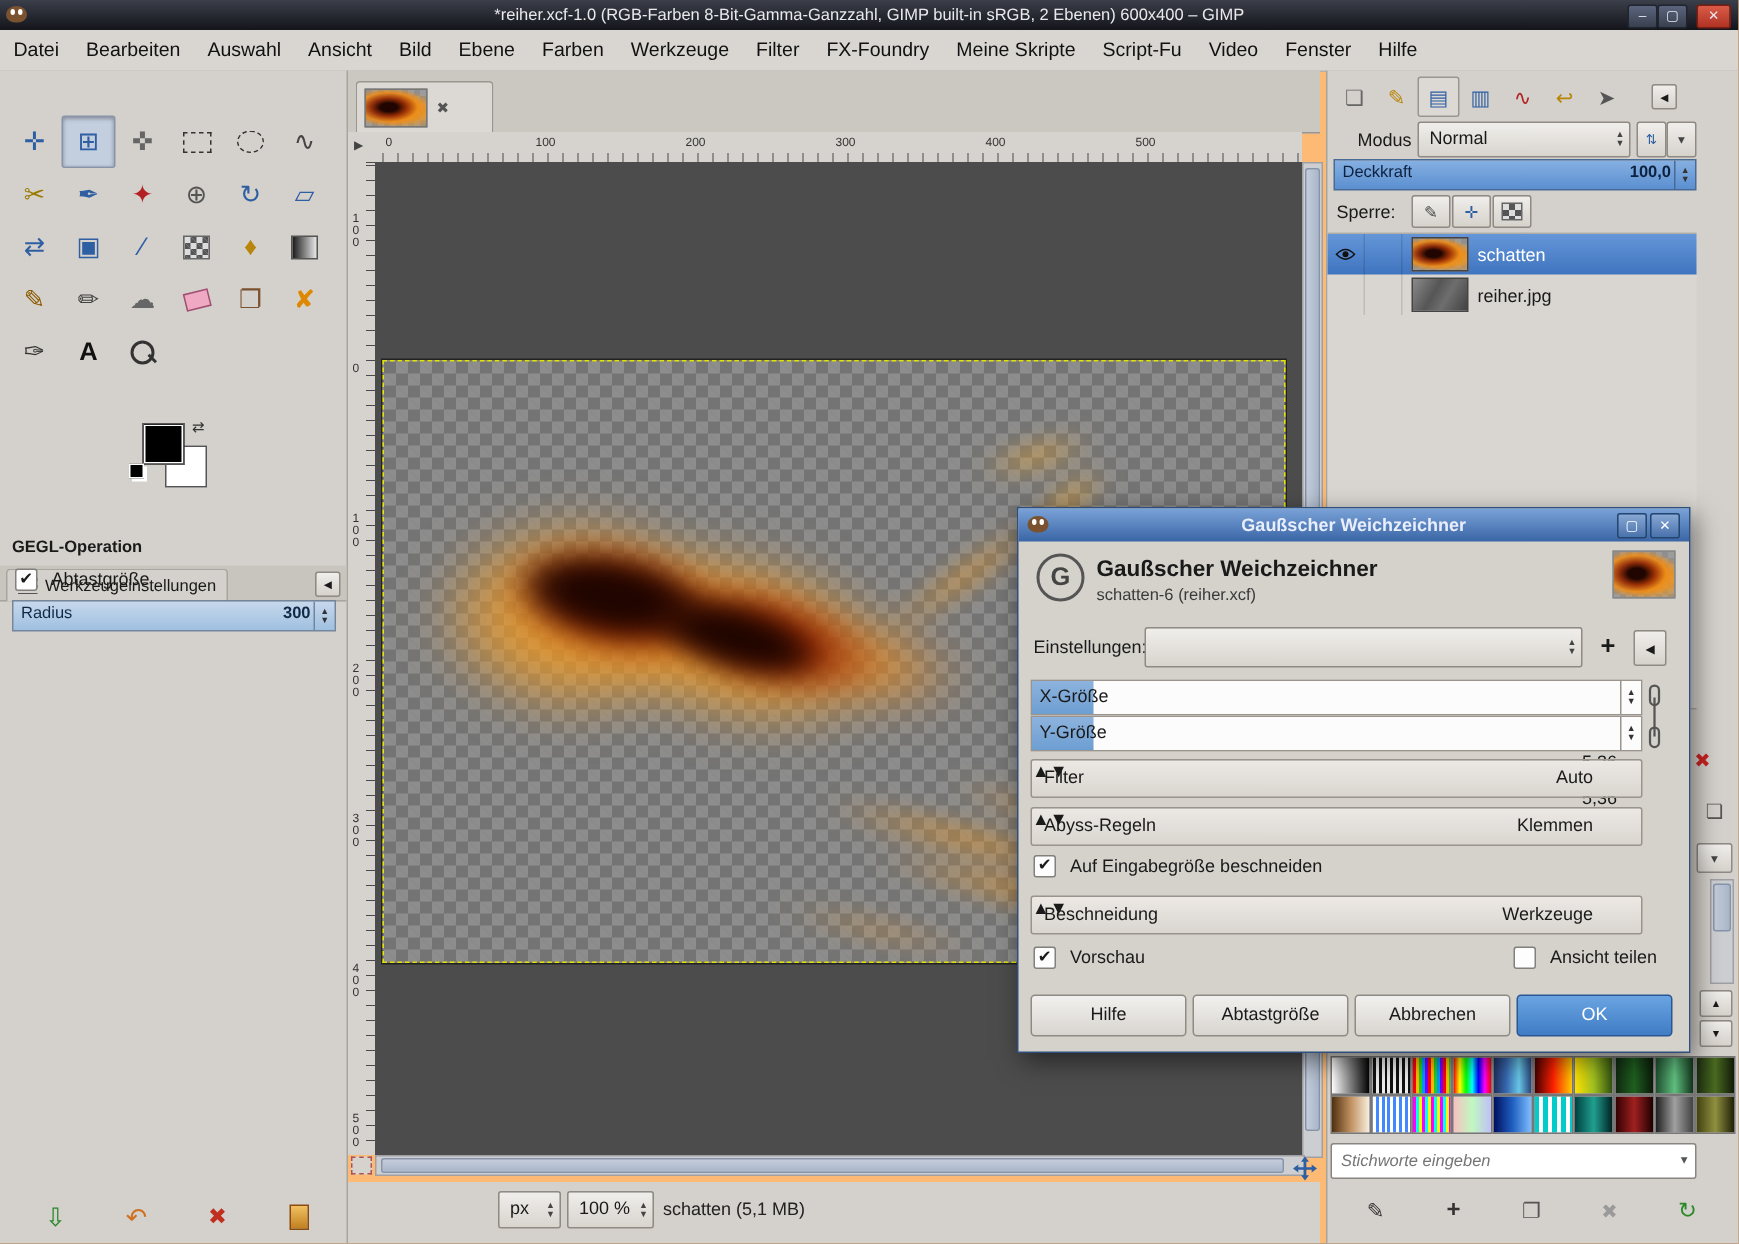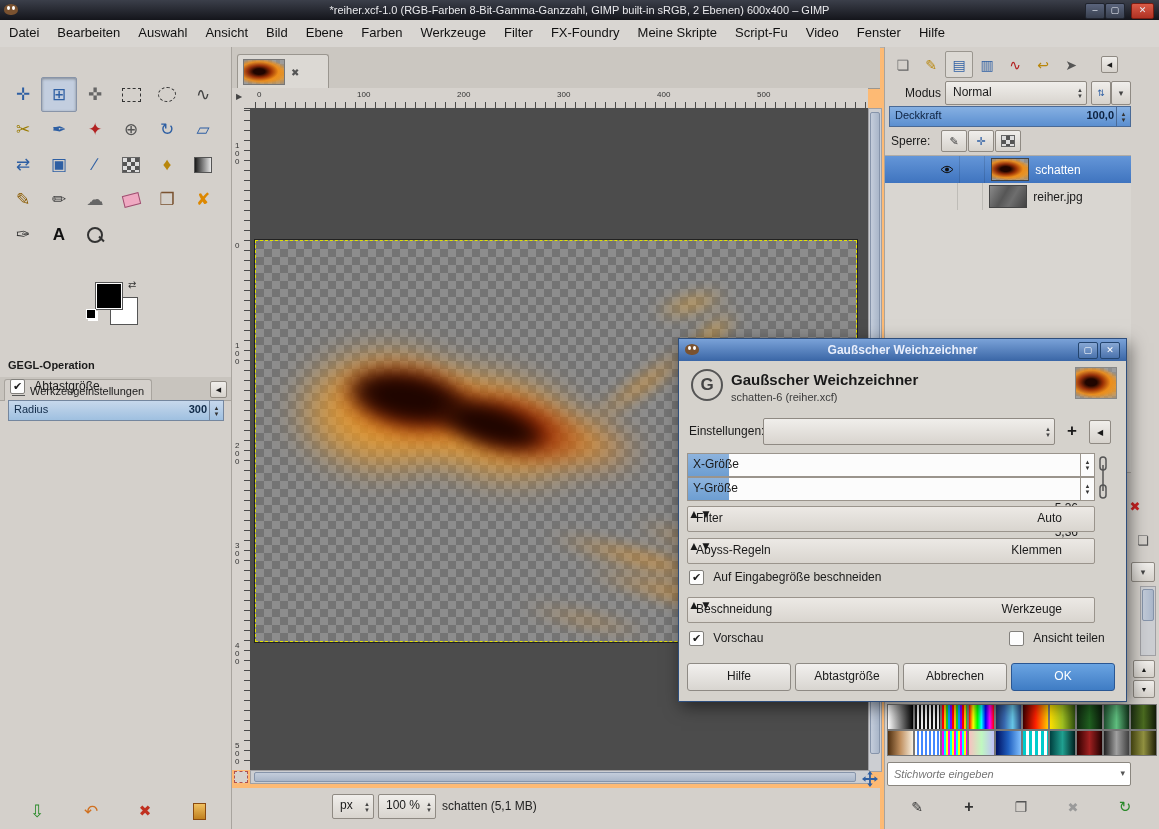--- a/index.html
+++ b/index.html
@@ -102,21 +102,21 @@
   
   #rightdock{left:884px;top:47px;width:275px;height:782px;background:#d4d0cb;border-left:1px solid #a8a49e;}
   .dock-tab{position:absolute;width:26px;height:25px;font-size:14px;display:flex;align-items:center;justify-content:center;
      border:1px solid transparent;border-radius:2px;}
   .dock-tab.active{background:#dcd9d4;border-color:#9a968f;}
   .combo{background:linear-gradient(#f0eeeb,#d8d4ce);border:1px solid #8f8a83;border-radius:2px;position:relative;}
   .combo .cval{position:absolute;left:7px;top:3px;}
   .combo .spins{position:absolute;right:3px;top:0;bottom:0;display:flex;flex-direction:column;justify-content:center;font-size:6px;line-height:6px;color:#444;}
   .smallbtn{background:linear-gradient(#f0eeeb,#d6d2cc);border:1px solid #8f8a83;border-radius:2px;
      display:flex;align-items:center;justify-content:center;}
-  .layer-row{position:absolute;left:0;width:246px;height:27px;display:flex;align-items:center;justify-content:center;}
+  .layer-row{position:absolute;left:0;width:246px;height:27px;display:flex;align-items:center;}
   .layer-row.selected{background:linear-gradient(#6496d8,#3f74bf);color:#fff;}
   .layer-cell{width:24px;height:27px;border-right:1px solid rgba(0,0,0,.12);display:flex;align-items:center;justify-content:center;}
   .layer-thumb{width:36px;height:21px;border:1px solid #444;margin:0 6px;}
   .gswatch{position:absolute;width:25px;height:24px;border:1px solid #777;}
   #tag-search{position:absolute;left:2px;top:0;width:244px;height:24px;border:1px solid #8a867f;border-radius:2px;
      background:#fff;font-family:"Liberation Sans",sans-serif;font-size:11px;font-style:italic;color:#555;padding:0 18px 0 6px;box-sizing:border-box;}
 
   
   #dialog{left:678px;top:338px;width:447px;height:362px;background:#d5d2cc;border:1px solid #2e4e7c;
      box-shadow:3px 5px 16px rgba(0,0,0,.5);z-index:40;}

